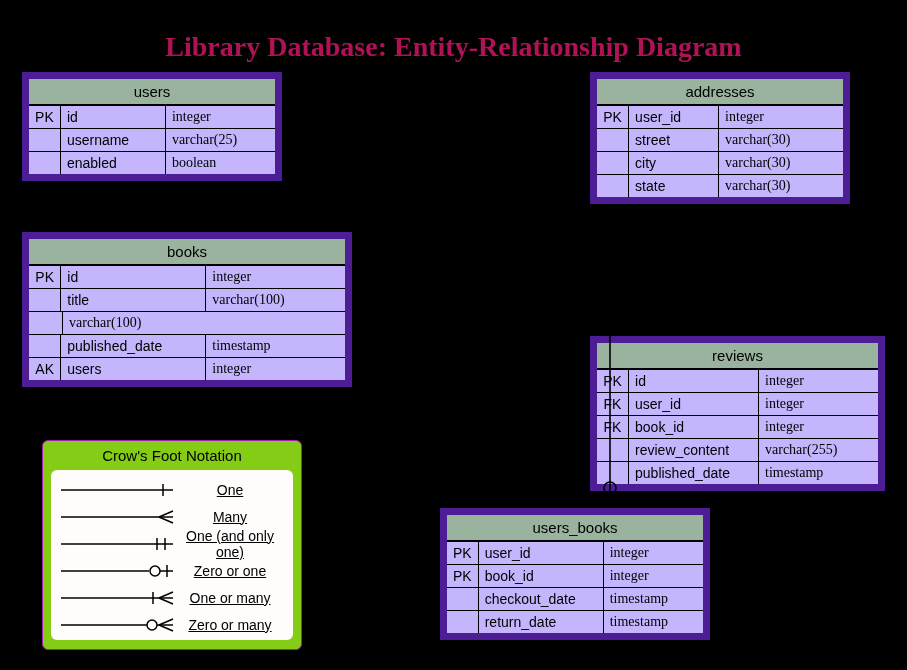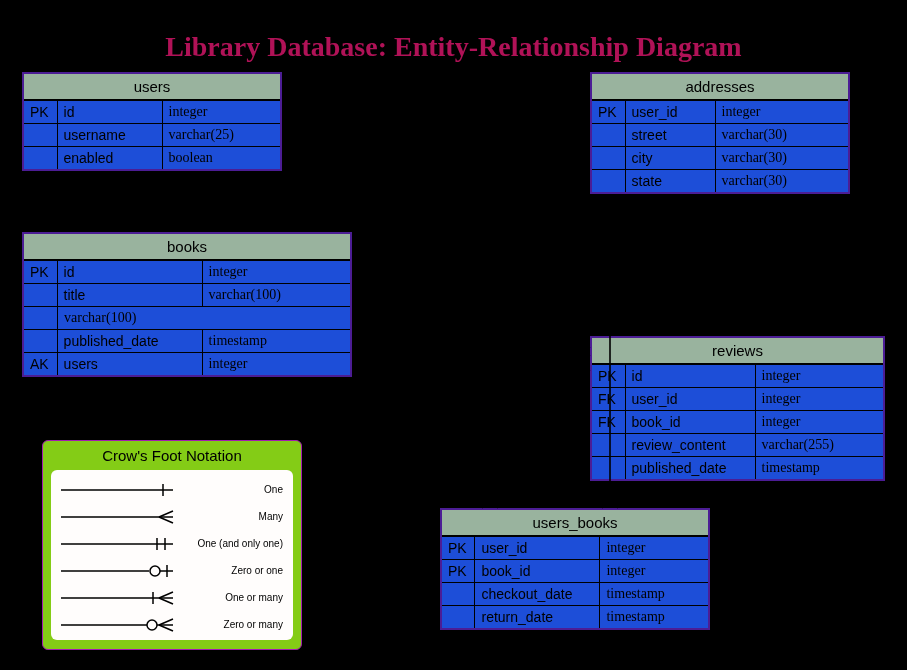--- a/index.html
+++ b/index.html
@@ -14,22 +14,22 @@
   .title {
     color: #b01257;
     font-family: "Palatino Linotype", Palatino, Georgia, serif;
     font-size: 28px;
     font-weight: bold;
     text-align: center;
     padding-top: 31px;
   }
   .ertable {
     position: absolute;
-    border: 2px solid #4c1d95;
-    background: #1d4ed8;
+    border: 7px solid #4c1d95;
+    background: #c4b5fd;
   }
   .ertable .header {
     background: #99b39e;
     border-bottom: 1px solid #000;
     text-align: center;
     padding: 4px 6px;
     font-size: 15px;
     color: #000;
   }
   .ertable .row {
@@ -37,21 +37,21 @@
     font-size: 14px;
     color: #000;
   }
   .ertable .row > div {
     border-top: 1px solid #000;
     padding: 3px 6px;
     border-right: 1px solid #000;
   }
   .ertable .row > div:last-child { border-right: none; }
   .ertable .row:first-of-type > div { border-top: none; }
-  .ertable .key { width: 34px; text-align: left; }
+  .ertable .key { width: 34px; text-align: center; }
   .ertable .col1 { flex: 0 0 auto; }
   .ertable .col2 { flex: 1 1 auto; font-family: Liberation Serif, serif; }
 
   
   #users { left: 22px; top: 72px; width: 260px; }
   #users .col1 { width: 105px; }
   #users .col2 { width: 120px; }
 
   #addresses { left: 590px; top: 72px; width: 260px; }
   #addresses .col1 { width: 90px; }
@@ -92,24 +92,25 @@
     height: 170px;
   }
   .legend .lrow {
     display: flex;
     align-items: center;
     height: 27px;
   }
   .legend .lrow svg { flex: 0 0 120px; }
   .legend .lrow span {
     flex: 1;
-    font-size: 10px;
+    font-size: 14px;
     color: #000;
-    text-align: right;
+    text-align: center;
     padding-right: 4px;
+    text-decoration: underline;
   }
 
   svg.connectors {
     position: absolute;
     left: 0; top: 0;
     width: 907px; height: 670px;
     pointer-events: none;
   }
 </style>
 </head>

